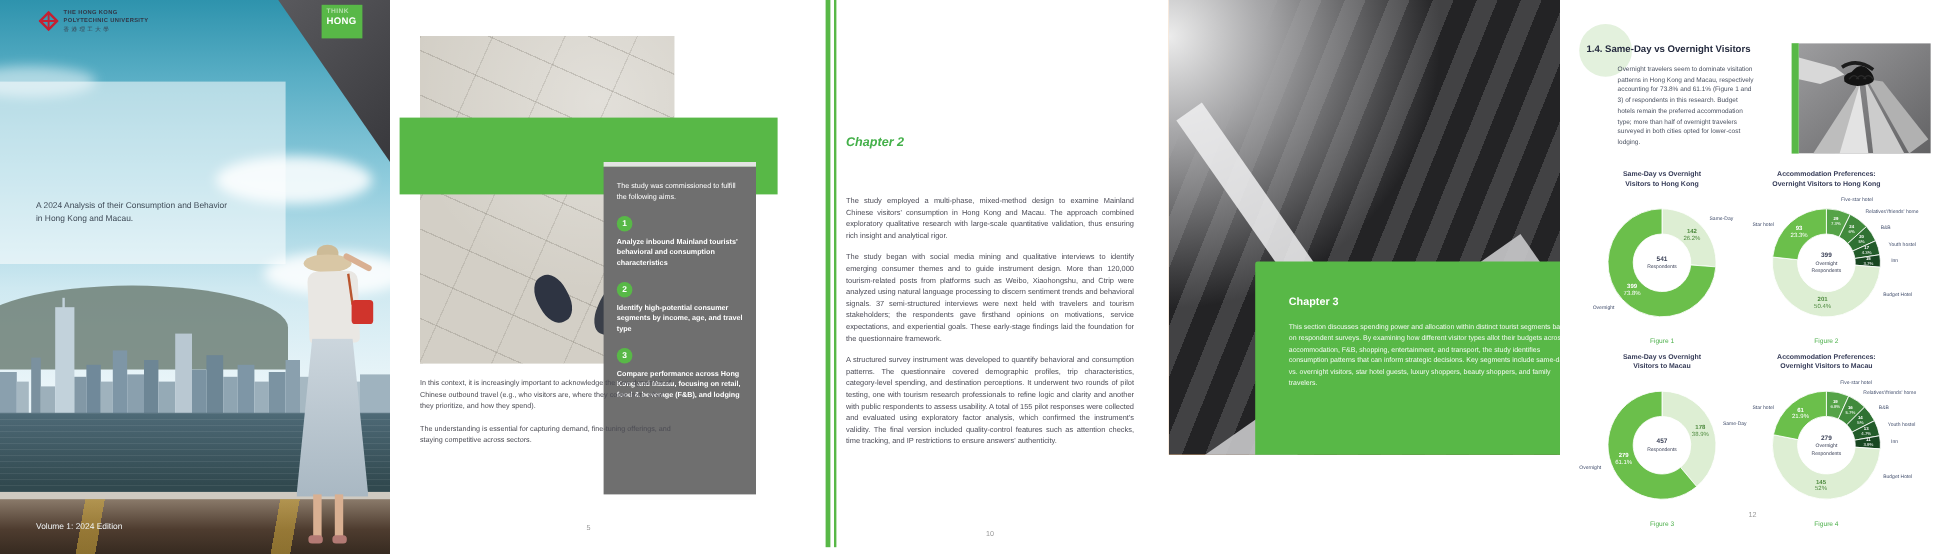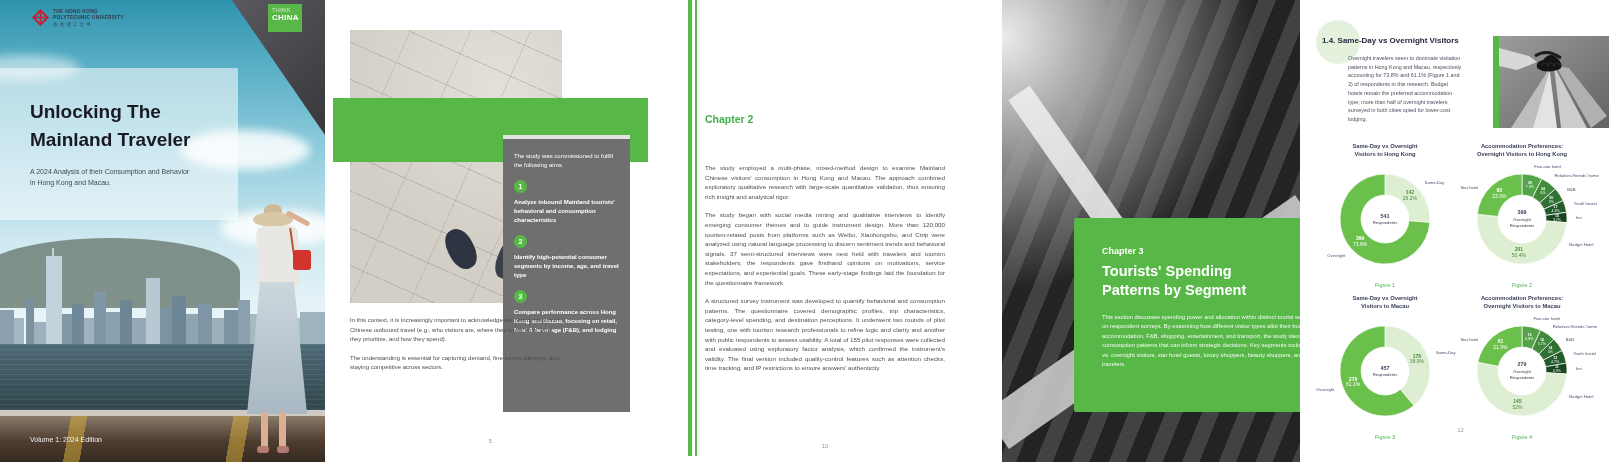--- a/index.html
+++ b/index.html
@@ -71,29 +71,29 @@
   .aim-text { font-size:6px; font-weight:bold; color:#fff; line-height:9px; }
   .intro-text { left:17px; top:316px; width:212px; font-size:6px; color:#4c4c54; line-height:9.5px; }
   .intro-text p { margin-bottom:9px; }
   .pagenum { font-size:6px; color:#9a9a9a; text-align:center; }
   #page-aims .pagenum { left:0; top:438px; width:315px; }
 
   
   #page-method { left:660px; top:0; width:290px; height:462px; background:#fff; }
   .spine-a { left:28px; top:0; width:4px; height:456px; background:#58b847; }
   .spine-b { left:35px; top:0; width:2px; height:456px; background:#58b847; }
-  .chap-label { left:45px; top:113px; font-size:10.5px; font-weight:bold; color:#43b049; }
+  .chap-label { left:45px; top:113px; font-size:10.5px; font-weight:bold; color:#43b049;font-style:italic; }
   .chap-title { left:45px; top:126px; font-size:17px; font-weight:bold; color:#43b049; letter-spacing:.2px; }
   .method-body { left:45px; top:163px; width:240px; font-size:6.2px; color:#4d4d58;
                  line-height:9.6px; text-align:justify; }
   .method-body p { margin-bottom:9px; }
   #page-method .pagenum { left:45px; top:443px; width:240px; }
 
   
-  #page-spend { left:1002px; top:0; width:348px; height:462px; overflow:hidden; background:#fdba74; }
+  #page-spend { left:974px; top:0; width:348px; height:379px; overflow:hidden; background:#fdba74; }
   .arch-photo { inset:0;
       background:radial-gradient(circle at 0% 8%, #ececec 0%, #a8a8aa 16%, rgba(90,90,92,0) 46%),
                  repeating-linear-gradient(112deg, #424244 0 16px, #232325 16px 34px); }
   .arch-bar1 { left:-40px; top:300px; width:380px; height:44px; background:#c9c9cb; opacity:.9; transform:rotate(-35deg); }
   .arch-bar2 { left:-30px; top:170px; width:220px; height:26px; background:#f0f0f1; opacity:.85; transform:rotate(55deg); }
   .ch3-box { left:72px; top:218px; width:276px; height:194px; background:#58b847; border-radius:2px; padding:28px 20px 0 28px; }
   .ch3-label { font-size:9px; font-weight:bold; color:#fff; }
   .ch3-title { font-size:14.5px; font-weight:bold; color:#fff; line-height:19px; margin-top:6px; }
   .ch3-par { font-size:5.8px; line-height:9.4px; color:rgba(255,255,255,.93); margin-top:13px; width:238px; }
 
@@ -164,28 +164,24 @@
         <div class="logo-text">
           <div>THE HONG KONG</div>
           <div>POLYTECHNIC UNIVERSITY</div>
         </div>
         <div class="logo-cn">香港理工大學</div>
       </div>
     </div>
 
     <div class="abs badge">
       <div class="badge-l1">THINK</div>
-      <div class="badge-l2">CHINA</div>
+      <div class="badge-l2">HONG</div>
     </div>
 
     <div class="abs overlay"></div>
-    <div class="abs cover-title">
-      <div>Unlocking The</div>
-      <div>Mainland Traveler</div>
-    </div>
     <div class="abs cover-sub">
       <div>A 2024 Analysis of their Consumption and Behavior</div>
       <div>in Hong Kong and Macau.</div>
     </div>
     <div class="abs edition">Volume 1: 2024 Edition</div>
 
     <div class="abs woman">
       <div class="abs hat-top"></div>
       <div class="abs hat-brim"></div>
       <div class="abs arm"></div>
@@ -234,24 +230,20 @@
     </div>
     <div class="abs pagenum">10</div>
   </div>
 
   <div class="abs" id="page-spend">
     <div class="abs arch-photo"></div>
     <div class="abs arch-bar1"></div>
     <div class="abs arch-bar2"></div>
     <div class="abs ch3-box">
       <div class="ch3-label">Chapter 3</div>
-      <div class="ch3-title">
-        <div>Tourists' Spending</div>
-        <div>Patterns by Segment</div>
-      </div>
       <div class="ch3-par">This section discusses spending power and allocation within distinct tourist segments based on respondent surveys. By examining how different visitor types allot their budgets across accommodation, F&amp;B, shopping, entertainment, and transport, the study identifies consumption patterns that can inform strategic decisions. Key segments include same-day vs. overnight visitors, star hotel guests, luxury shoppers, beauty shoppers, and family travelers.</div>
     </div>
   </div>
 
   <div class="abs" id="page-seg">
     <div class="abs deco-circle"></div>
     <div class="abs seg-head">1.4. Same-Day vs Overnight Visitors</div>
     <div class="abs seg-par">Overnight travelers seem to dominate visitation patterns in Hong Kong and Macau, respectively accounting for 73.8% and 61.1% (Figure 1 and 3) of respondents in this research. Budget hotels remain the preferred accommodation type; more than half of overnight travelers surveyed in both cities opted for lower-cost lodging.</div>
     <div class="abs photo-bar"></div>
     <svg class="abs bags-photo" viewBox="0 0 110 92">

